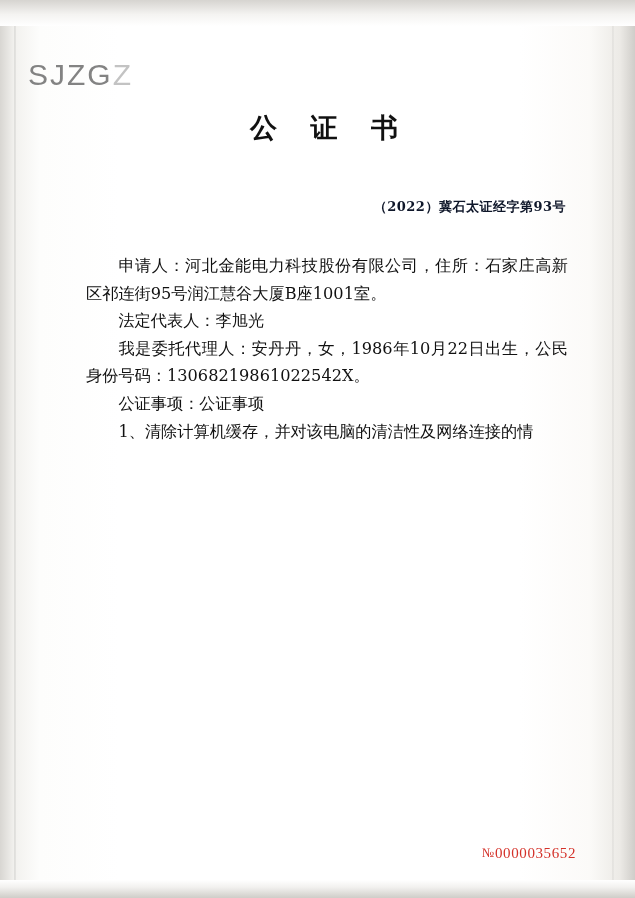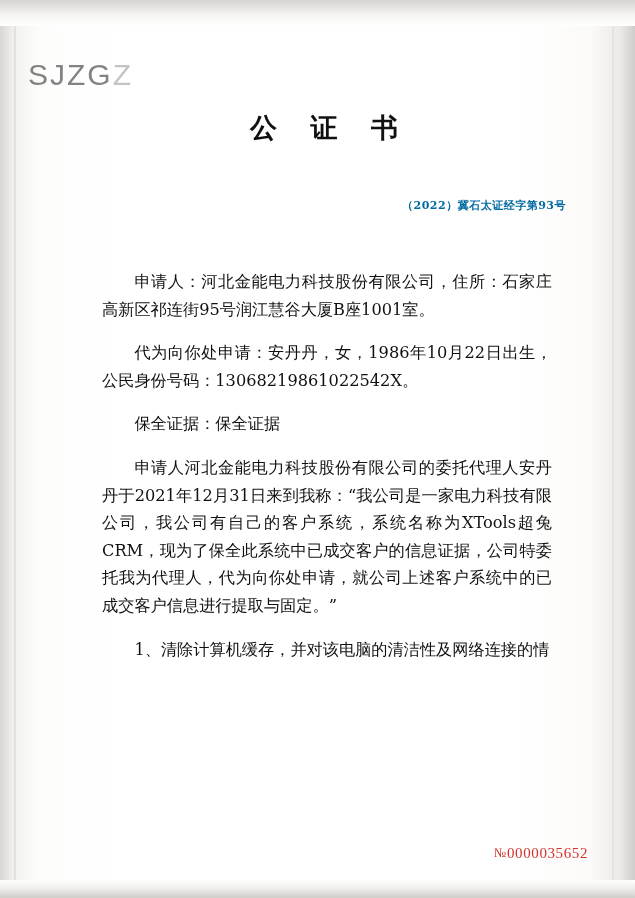--- a/index.html
+++ b/index.html
@@ -68,43 +68,43 @@
     font-size: 27px;
     letter-spacing: 12px;
     font-weight: 700;
     color: #111;
     text-indent: 12px;
   }
   .doc-number {
     position: absolute;
     right: 82px;
     top: 198px;
-    font-size: 11px;
+    font-size: 13px;
     font-weight: 700;
     letter-spacing: 0.5px;
-    color: #0369a1;
+    color: #0f172a;
   }
   .body-text {
     position: absolute;
     left: 86px;
     right: 80px;
     top: 252px;
     font-size: 16.2px;
     line-height: 27.6px;
     text-align: justify;
     text-justify: inter-ideograph;
     color: #111;
   }
   .body-text p {
-    margin: 16px;
+    margin: 0;
     text-indent: 2em;
   }
   .serial {
     position: absolute;
-    right: 60px;
+    right: 72px;
     top: 845px;
     color: #d4322a;
     font-family: "Liberation Serif", serif;
     font-size: 15px;
     letter-spacing: 0.6px;
   }
   .serial .no {
     font-size: 13px;
     vertical-align: 1px;
   }
@@ -122,21 +122,21 @@
   <div class="content">
 
     <div class="watermark"><span>SJZG</span><span class="fade">Z</span></div>
 
     <div class="doc-title">公 证 书</div>
 
     <div class="doc-number">（2022）冀石太证经字第93号</div>
 
     <div class="body-text">
       <p>申请人：河北金能电力科技股份有限公司，住所：石家庄高新区祁连街95号润江慧谷大厦B座1001室。</p>
-      <p>代为向你处申请：安丹丹，女，1986年10月22日出生，公民身份号码：13068219861022542X。</p>
-      <p>保全证据：保全证据</p>
-      <p>申请人河北金能电力科技股份有限公司的委托代理人安丹丹于2021年12月31日来到我称：“我公司是一家电力科技有限公司，我公司有自己的客户系统，系统名称为XTools超兔CRM，现为了保全此系统中已成交客户的信息证据，公司特委托我为代理人，代为向你处申请，就公司上述客户系统中的已成交客户信息进行提取与固定。”</p>
+      <p>法定代表人：李旭光</p>
+      <p>我是委托代理人：安丹丹，女，1986年10月22日出生，公民身份号码：13068219861022542X。</p>
+      <p>公证事项：公证事项</p>
       <p>1、清除计算机缓存，并对该电脑的清洁性及网络连接的情</p>
     </div>
 
     <div class="serial"><span class="no">№</span><span>0000035652</span></div>
   </div>
 </div>
 
 </body></html>

